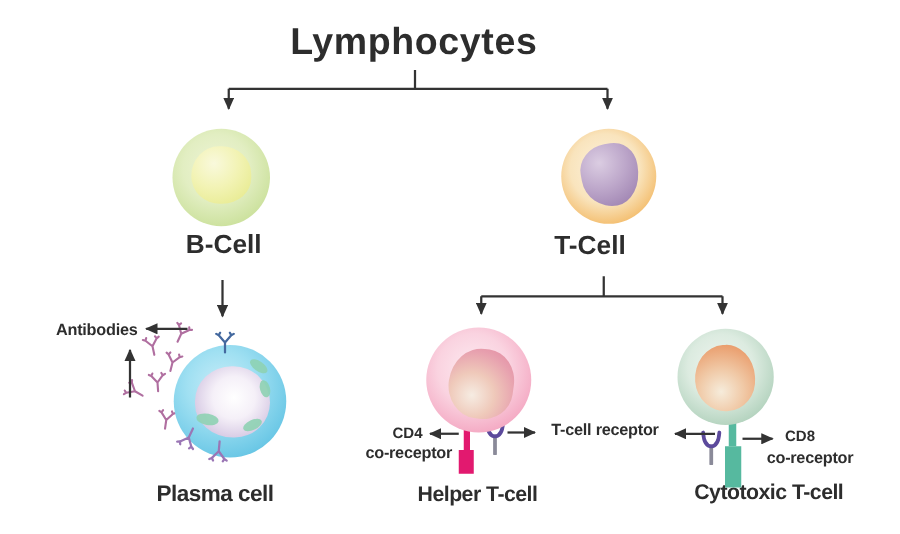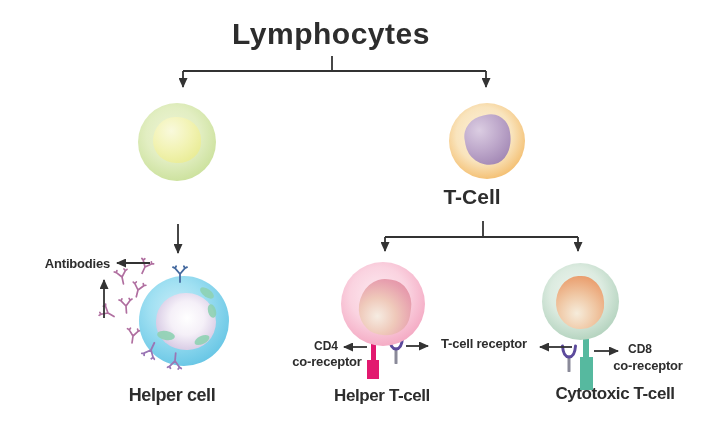--- a/index.html
+++ b/index.html
@@ -90,34 +90,35 @@
       <path d="M367,347 L344,347" marker-end="url(#ah)"></path>
       <path d="M594,351 L618,351" marker-end="url(#ah)"></path>
     </g>
   </svg>
 
   <div class="lbl title" style="left:331px;top:19px;">Lymphocytes</div>
 
   <div class="cell b-cell">
     <div class="nucleus"></div>
   </div>
+  <div class="lbl cell-lbl" style="left:179px;top:185px;">B-Cell</div>
 
   <div class="cell t-cell">
     <div class="nucleus"></div>
   </div>
   <div class="lbl cell-lbl" style="left:472px;top:186px;">T-Cell</div>
 
   <div class="cell plasma-cell">
     <div class="nucleus"></div>
     <div class="organelle org1"></div>
     <div class="organelle org2"></div>
     <div class="organelle org3"></div>
     <div class="organelle org4"></div>
   </div>
-  <div class="lbl sub-lbl" style="left:172px;top:386px;font-size:18px;">Helper cell</div>
+  <div class="lbl sub-lbl" style="left:172px;top:386px;font-size:18px;">Plasma cell</div>
 
   <svg class="icon z4" style="left:172px;top:265px;color:#44699f;" width="16" height="18">
     <g stroke="currentColor" stroke-width="1.8" fill="none" stroke-linecap="round">
       <path d="M8,17 L8,9 M8,9 L3,3.2 M8,9 L13,3.2 M3,3.2 l-2,-1.1 M3,3.2 l1.1,-2 M13,3.2 l2,-1.1 M13,3.2 l-1.1,-2"></path>
     </g>
   </svg>
   <svg class="icon z4" style="left:143px;top:341px;color:#9a76b5;transform:rotate(205deg);" width="16" height="18">
     <g stroke="currentColor" stroke-width="1.8" fill="none" stroke-linecap="round">
       <path d="M8,17 L8,9 M8,9 L3,3.2 M8,9 L13,3.2 M3,3.2 l-2,-1.1 M3,3.2 l1.1,-2 M13,3.2 l2,-1.1 M13,3.2 l-1.1,-2"></path>
     </g>

